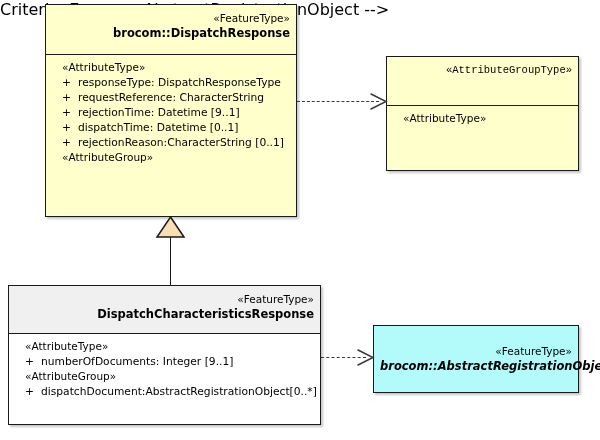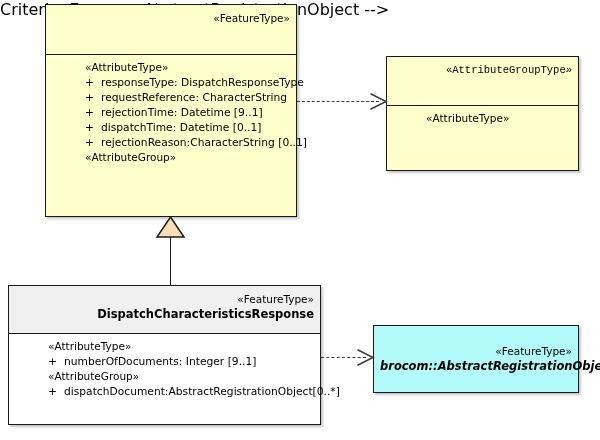--- a/index.html
+++ b/index.html
@@ -50,21 +50,20 @@
     font-weight: bold;
     line-height: 16px;
     white-space: nowrap;
   }
   .classname.abstract {
     font-style: italic;
   }
   .uml-body {
     box-sizing: border-box;
     padding: 5px 4px 6px 4px;
-    margin-left: 23px;
   }
   .group-label {
     font-size: 10.5px;
     line-height: 15px;
     padding-left: 12px;
     white-space: nowrap;
   }
   .attr-row {
     font-size: 10.7px;
     line-height: 15px;
@@ -154,20 +153,21 @@
 </style>
 </head>
 <body>
 
 <div id="canvas">
 
   
   <div class="uml-class" id="class-dispatch-response">
     <div class="uml-header">
       <div class="stereotype">«FeatureType»</div>
+      <div class="classname">brocom::DispatchResponse</div>
     </div>
     <div class="uml-body">
 
       <div class="group-label">«AttributeType»</div>
 
       <div class="attr-row">
         <span class="attr-vis">+</span><span class="attr-text">responseType: DispatchResponseType</span>
       </div>
       <div class="attr-row">
         <span class="attr-vis">+</span><span class="attr-text">requestReference: CharacterString</span>

